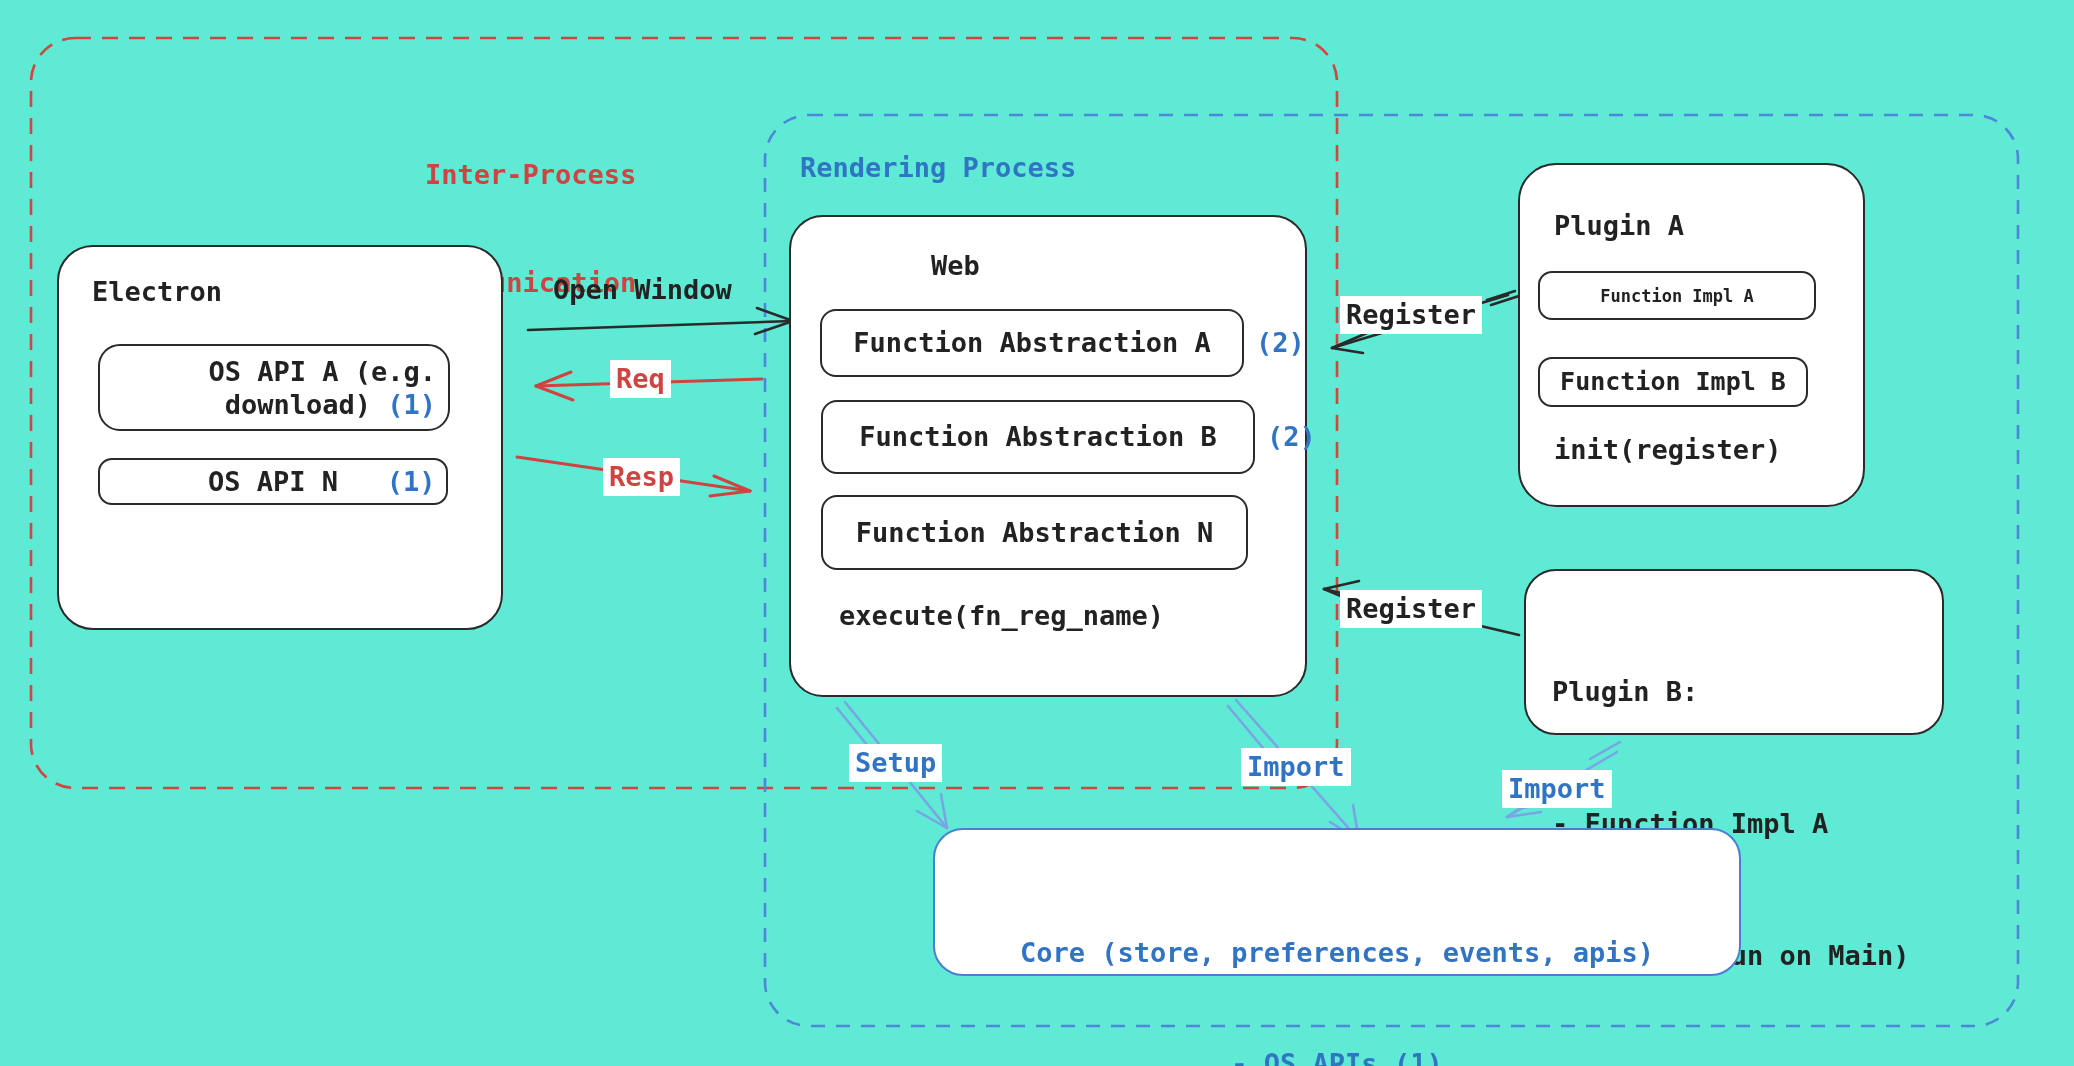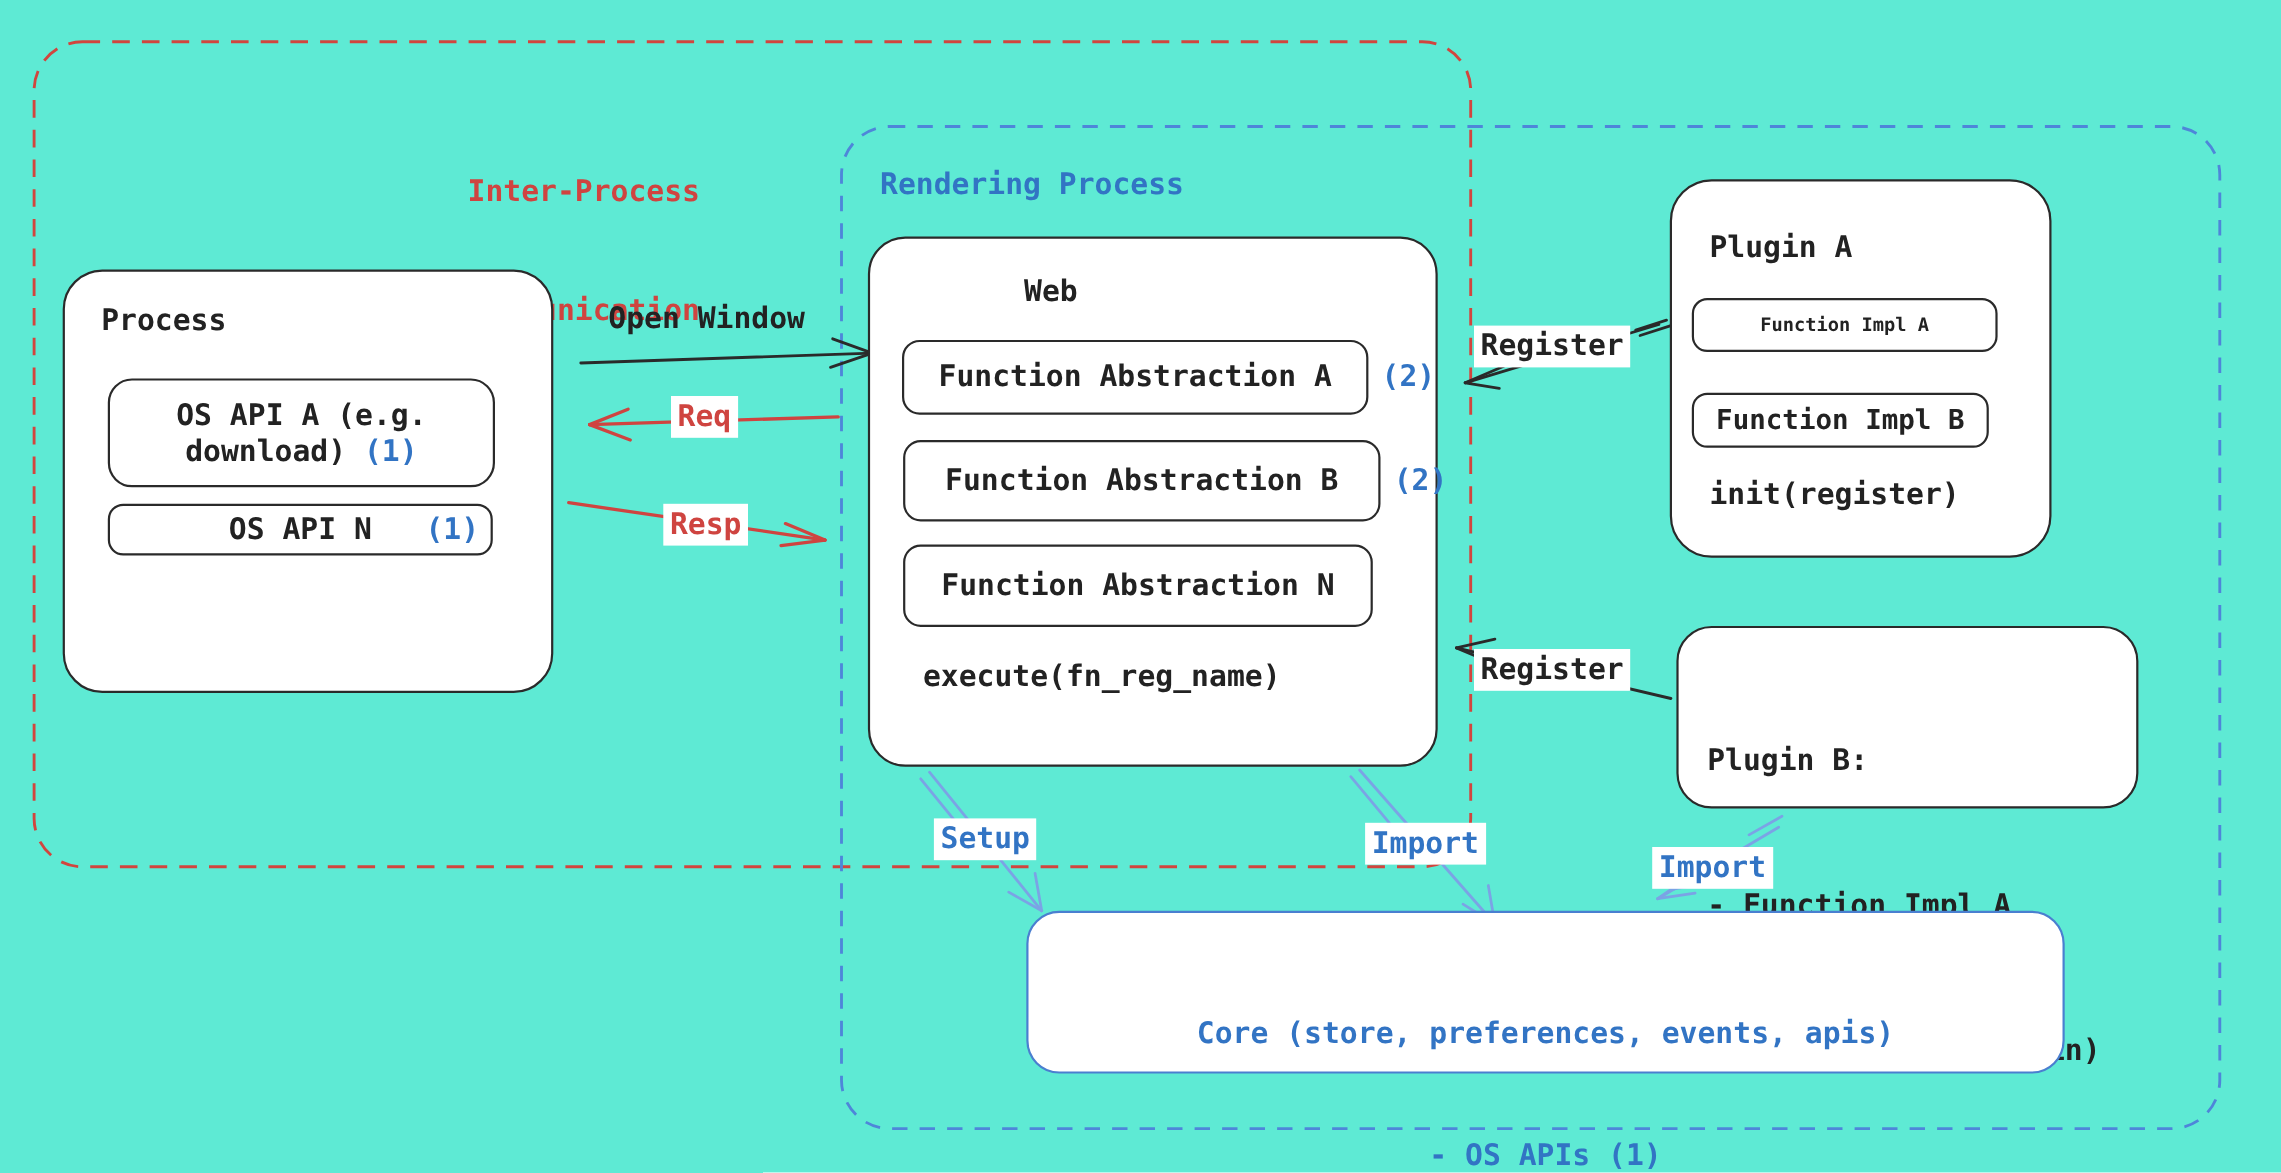--- a/index.html
+++ b/index.html
@@ -97,22 +97,22 @@
     </g>
   </svg>
 
   <div class="abs mono red" style="left:425px;top:85px;z-index:2;">
     <div>Inter-Process</div>
     <div>Communication</div>
   </div>
   <div class="abs mono blue" style="left:800px;top:150px;z-index:2;">Rendering Process</div>
 
   <div class="abs box" style="left:57px;top:245px;width:446px;height:385px;border-radius:36px;"></div>
-  <div class="abs mono ink" style="left:92px;top:274px;z-index:2;">Process</div>
-  <div class="abs innerbox" style="left:98px;top:344px;width:352px;height:99px;border-radius:22px;z-index:2;">
+  <div class="abs mono ink" style="left:92px;top:274px;z-index:2;">Electron</div>
+  <div class="abs innerbox" style="left:98px;top:344px;width:352px;height:87px;border-radius:22px;z-index:2;text-align:right;">
     <div class="mono wrap" style="line-height:33px;padding:0 12px;">
       <span>OS API A (e.g. download)</span>
       <span class="badge">(1)</span>
     </div>
   </div>
   <div class="abs innerbox" style="left:98px;top:458px;width:350px;height:47px;border-radius:14px;z-index:2;">
     <div class="mono">
       <span>OS API N</span><span>   </span><span class="badge">(1)</span>
     </div>
   </div>
@@ -161,21 +161,21 @@
   <div class="abs mono ink" style="left:1552px;top:582px;line-height:44px;z-index:2;">
     <div>Plugin B:</div>
     <div>- Function Impl A</div>
     <div>- Module (run on Main)</div>
   </div>
 
   <div class="abs mono blue wlabel" style="left:849px;top:744px;">Setup</div>
   <div class="abs mono blue wlabel" style="left:1241px;top:748px;">Import</div>
   <div class="abs mono blue wlabel" style="left:1502px;top:770px;">Import</div>
 
-  <div class="abs core-box" style="left:933px;top:828px;width:944px;height:148px;padding-top:17px;">
+  <div class="abs core-box" style="left:933px;top:828px;width:808px;height:148px;padding-top:30px;">
     <div class="mono" style="line-height:37px;">
       <div>Core (store, preferences, events, apis)</div>
       <div>- OS APIs (1)</div>
       
     </div>
   </div>
 
 </div>
 
 </body></html>

